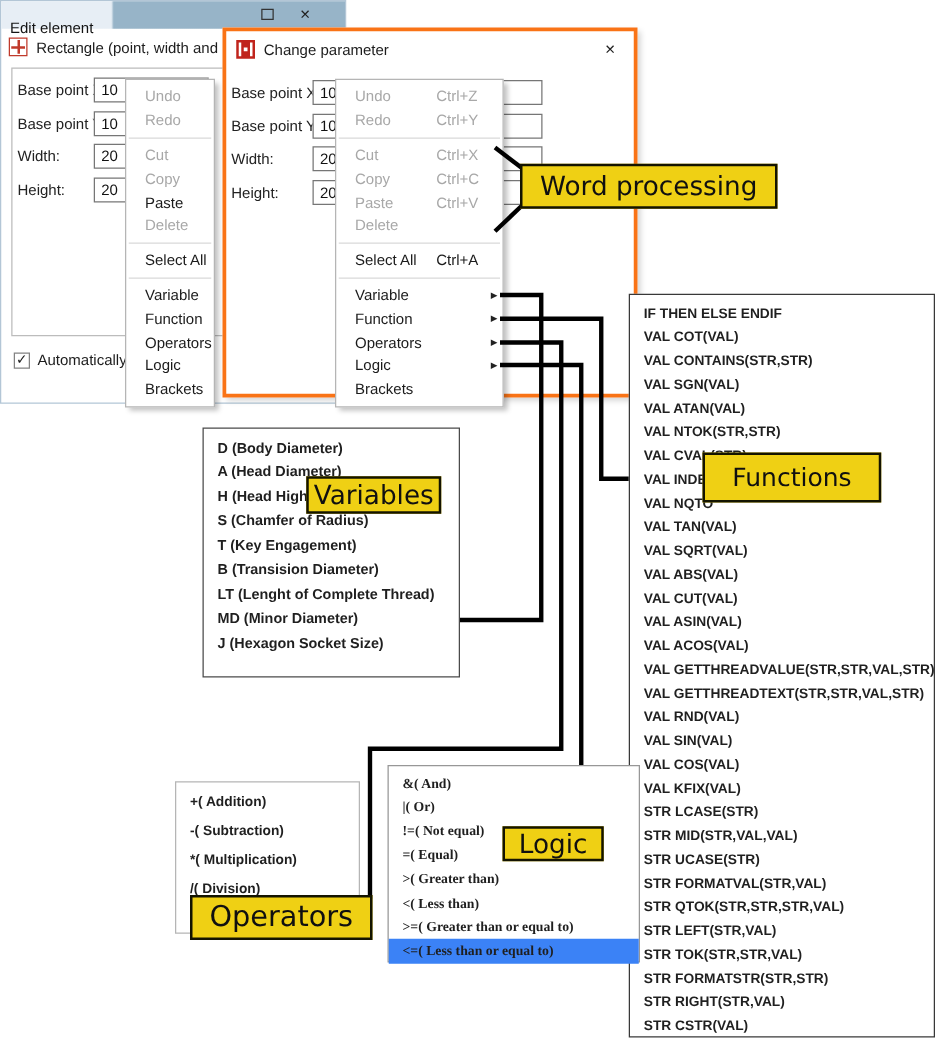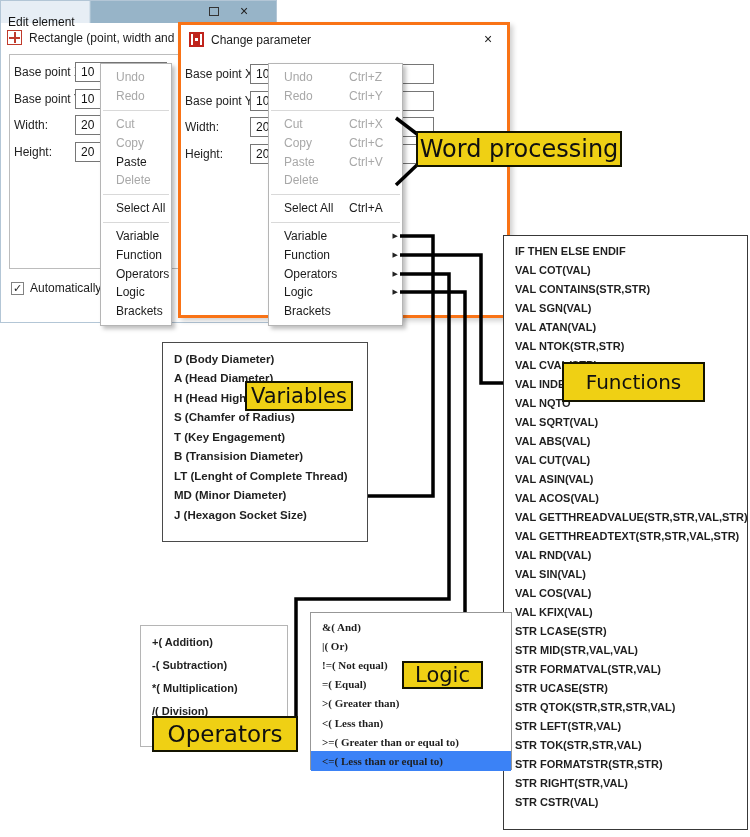--- a/index.html
+++ b/index.html
@@ -101,21 +101,21 @@
   #logicBox { left:310px; top:612px; width:202px; height:158px;
               border:1px solid #979797; padding-top:4px;font-family:Liberation Serif, serif; }
   #logicBox .list-row { height:19.2px; }
   #logicBox .list-row:last-child { background:#3b82f6; }
 
   
   .callout { position:absolute; background:#efd014; border:2px solid #141400;
              display:flex; align-items:center; justify-content:center;
              font-family:"DejaVu Sans", sans-serif; color:#101010; z-index:40;
              white-space:nowrap; }
-  #lblWord      { left:416px; top:131px; width:206px; height:36px; font-size:24px; }
+  #lblWord      { left:416px; top:131px; width:206px; height:36px; font-size:21px; }
   #lblVariables { left:245px; top:381px; width:108px; height:30px; font-size:21px; }
   #lblFunctions { left:562px; top:362px; width:143px; height:40px; font-size:20px; }
   #lblLogic     { left:402px; top:661px; width:81px;  height:28px; font-size:21px; }
   #lblOperators { left:152px; top:716px; width:146px; height:36px; font-size:23px; }
 </style>
 </head>
 <body>
 
 <div id="stage">
 
@@ -311,35 +311,36 @@
   <div class="list-box" id="functionsBox">
       <div class="list-row">IF THEN ELSE ENDIF</div>
       <div class="list-row">VAL COT(VAL)</div>
       <div class="list-row">VAL CONTAINS(STR,STR)</div>
       <div class="list-row">VAL SGN(VAL)</div>
       <div class="list-row">VAL ATAN(VAL)</div>
       <div class="list-row">VAL NTOK(STR,STR)</div>
       <div class="list-row">VAL CVAL(STR)</div>
       <div class="list-row">VAL INDE</div>
       <div class="list-row">VAL NQTO</div>
+      <div class="list-row">VAL TAN(VAL)</div>
       <div class="list-row">VAL SQRT(VAL)</div>
       <div class="list-row">VAL ABS(VAL)</div>
       <div class="list-row">VAL CUT(VAL)</div>
       <div class="list-row">VAL ASIN(VAL)</div>
       <div class="list-row">VAL ACOS(VAL)</div>
       <div class="list-row">VAL GETTHREADVALUE(STR,STR,VAL,STR)</div>
       <div class="list-row">VAL GETTHREADTEXT(STR,STR,VAL,STR)</div>
       <div class="list-row">VAL RND(VAL)</div>
       <div class="list-row">VAL SIN(VAL)</div>
       <div class="list-row">VAL COS(VAL)</div>
       <div class="list-row">VAL KFIX(VAL)</div>
       <div class="list-row">STR LCASE(STR)</div>
       <div class="list-row">STR MID(STR,VAL,VAL)</div>
+      <div class="list-row">STR UCASE(STR)</div>
       <div class="list-row">STR FORMATVAL(STR,VAL)</div>
-      <div class="list-row">STR UCASE(STR)</div>
       <div class="list-row">STR QTOK(STR,STR,STR,VAL)</div>
       <div class="list-row">STR LEFT(STR,VAL)</div>
       <div class="list-row">STR TOK(STR,STR,VAL)</div>
       <div class="list-row">STR FORMATSTR(STR,STR)</div>
       <div class="list-row">STR RIGHT(STR,VAL)</div>
       <div class="list-row">STR CSTR(VAL)</div>
     </div>
   <div class="list-box" id="operatorsBox">
       <div class="list-row">+( Addition)</div>
       <div class="list-row">-( Subtraction)</div>

